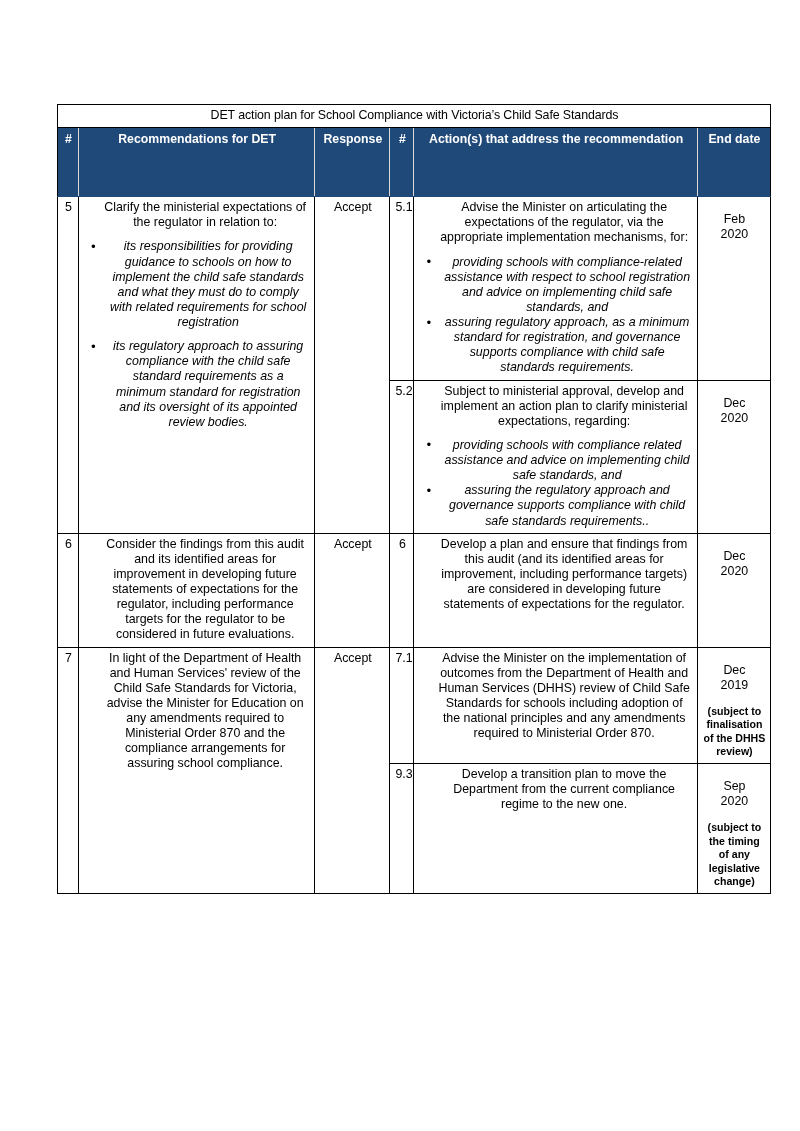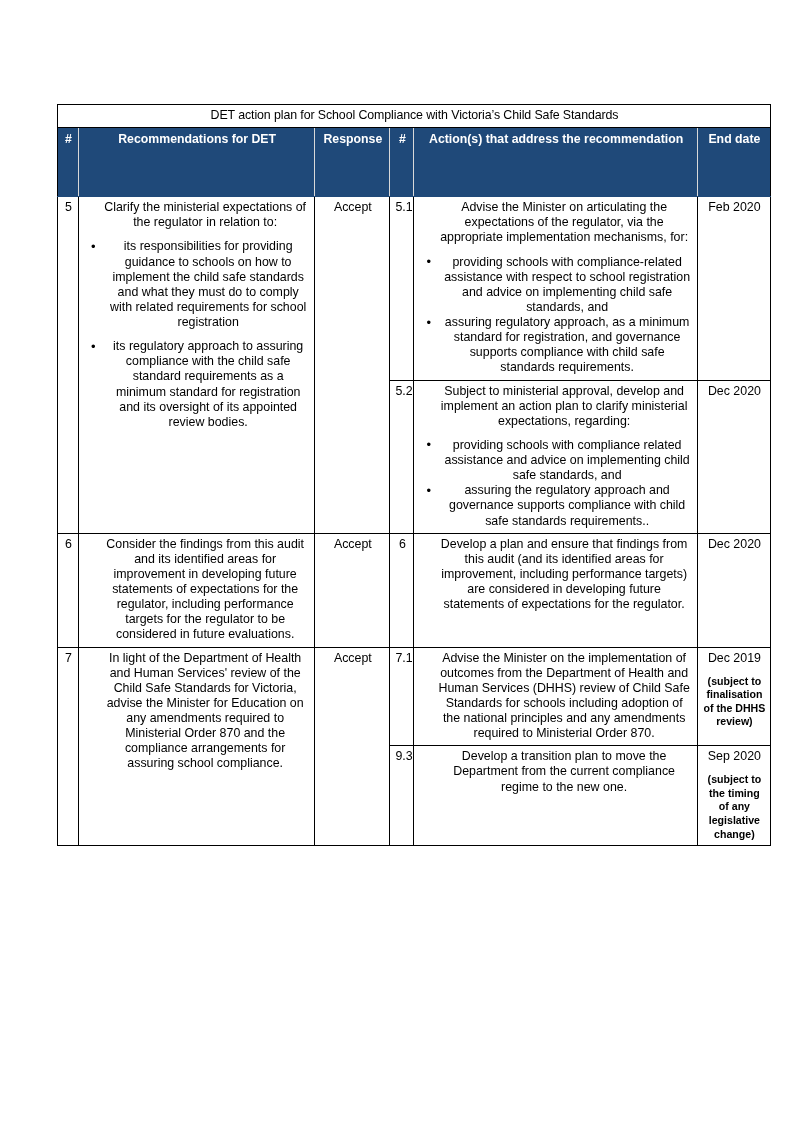--- a/index.html
+++ b/index.html
@@ -80,20 +80,21 @@
   .c-act    { width: 283px; }
   .c-end    { width: 73px;  }
 
   
   .p {
     margin: 0 0 0 16px;
   }
   .p + .ul,
   .p + .p {
     margin-top: 9px;
+    font-style: italic;
   }
   .ul {
     margin: 9px 0 0 0;
     padding-left: 22px;
     list-style: none;
   }
   .ul li {
     position: relative;
     margin: 0 0 0 0;
     padding-left: 0;
@@ -108,21 +109,21 @@
     content: "\2022";
     position: absolute;
     left: -15px;
     top: -0.5px;
     font-size: 13px;
     line-height: 1.22;
   }
 
   .numcell { padding-left: 3px; padding-right: 2px; }
 
-  .end-main { margin: 0; }
+  .end-main { margin: 12px; }
   .end-note {
     margin: 9px 0 0 0;
     font-size: 10.6px;
     line-height: 1.28;
     font-weight: bold;
   }
 </style>
 </head>
 <body>
 

